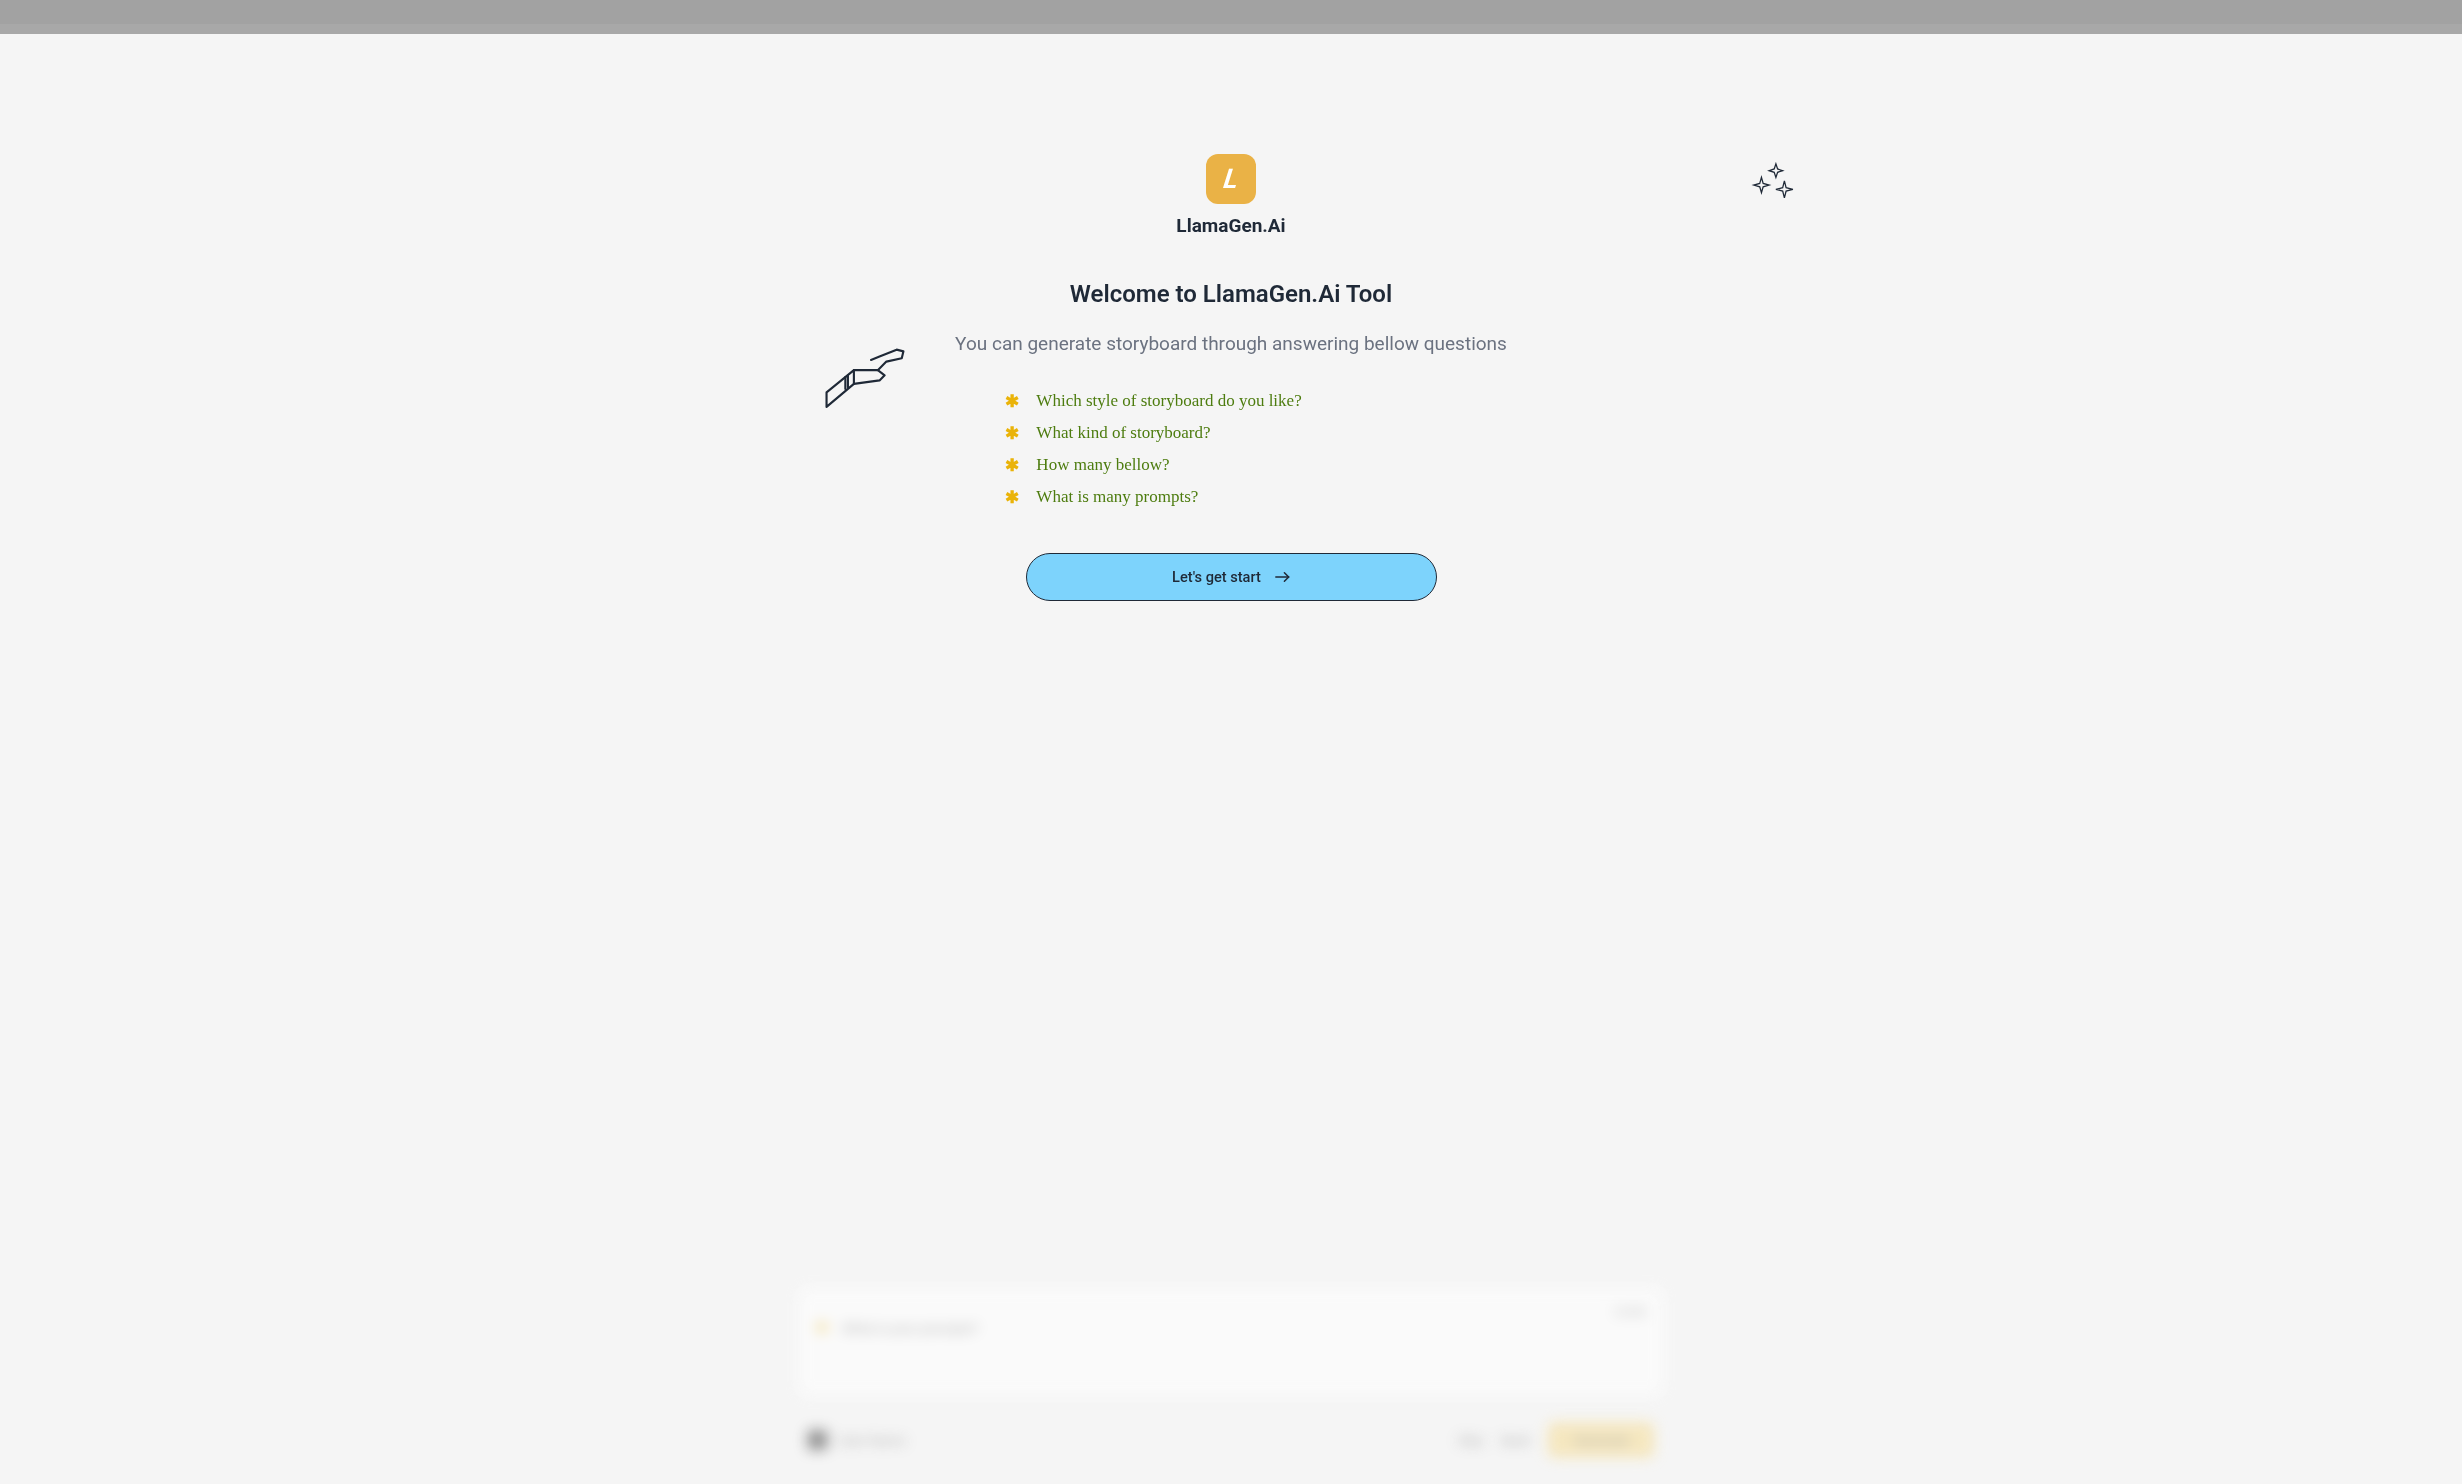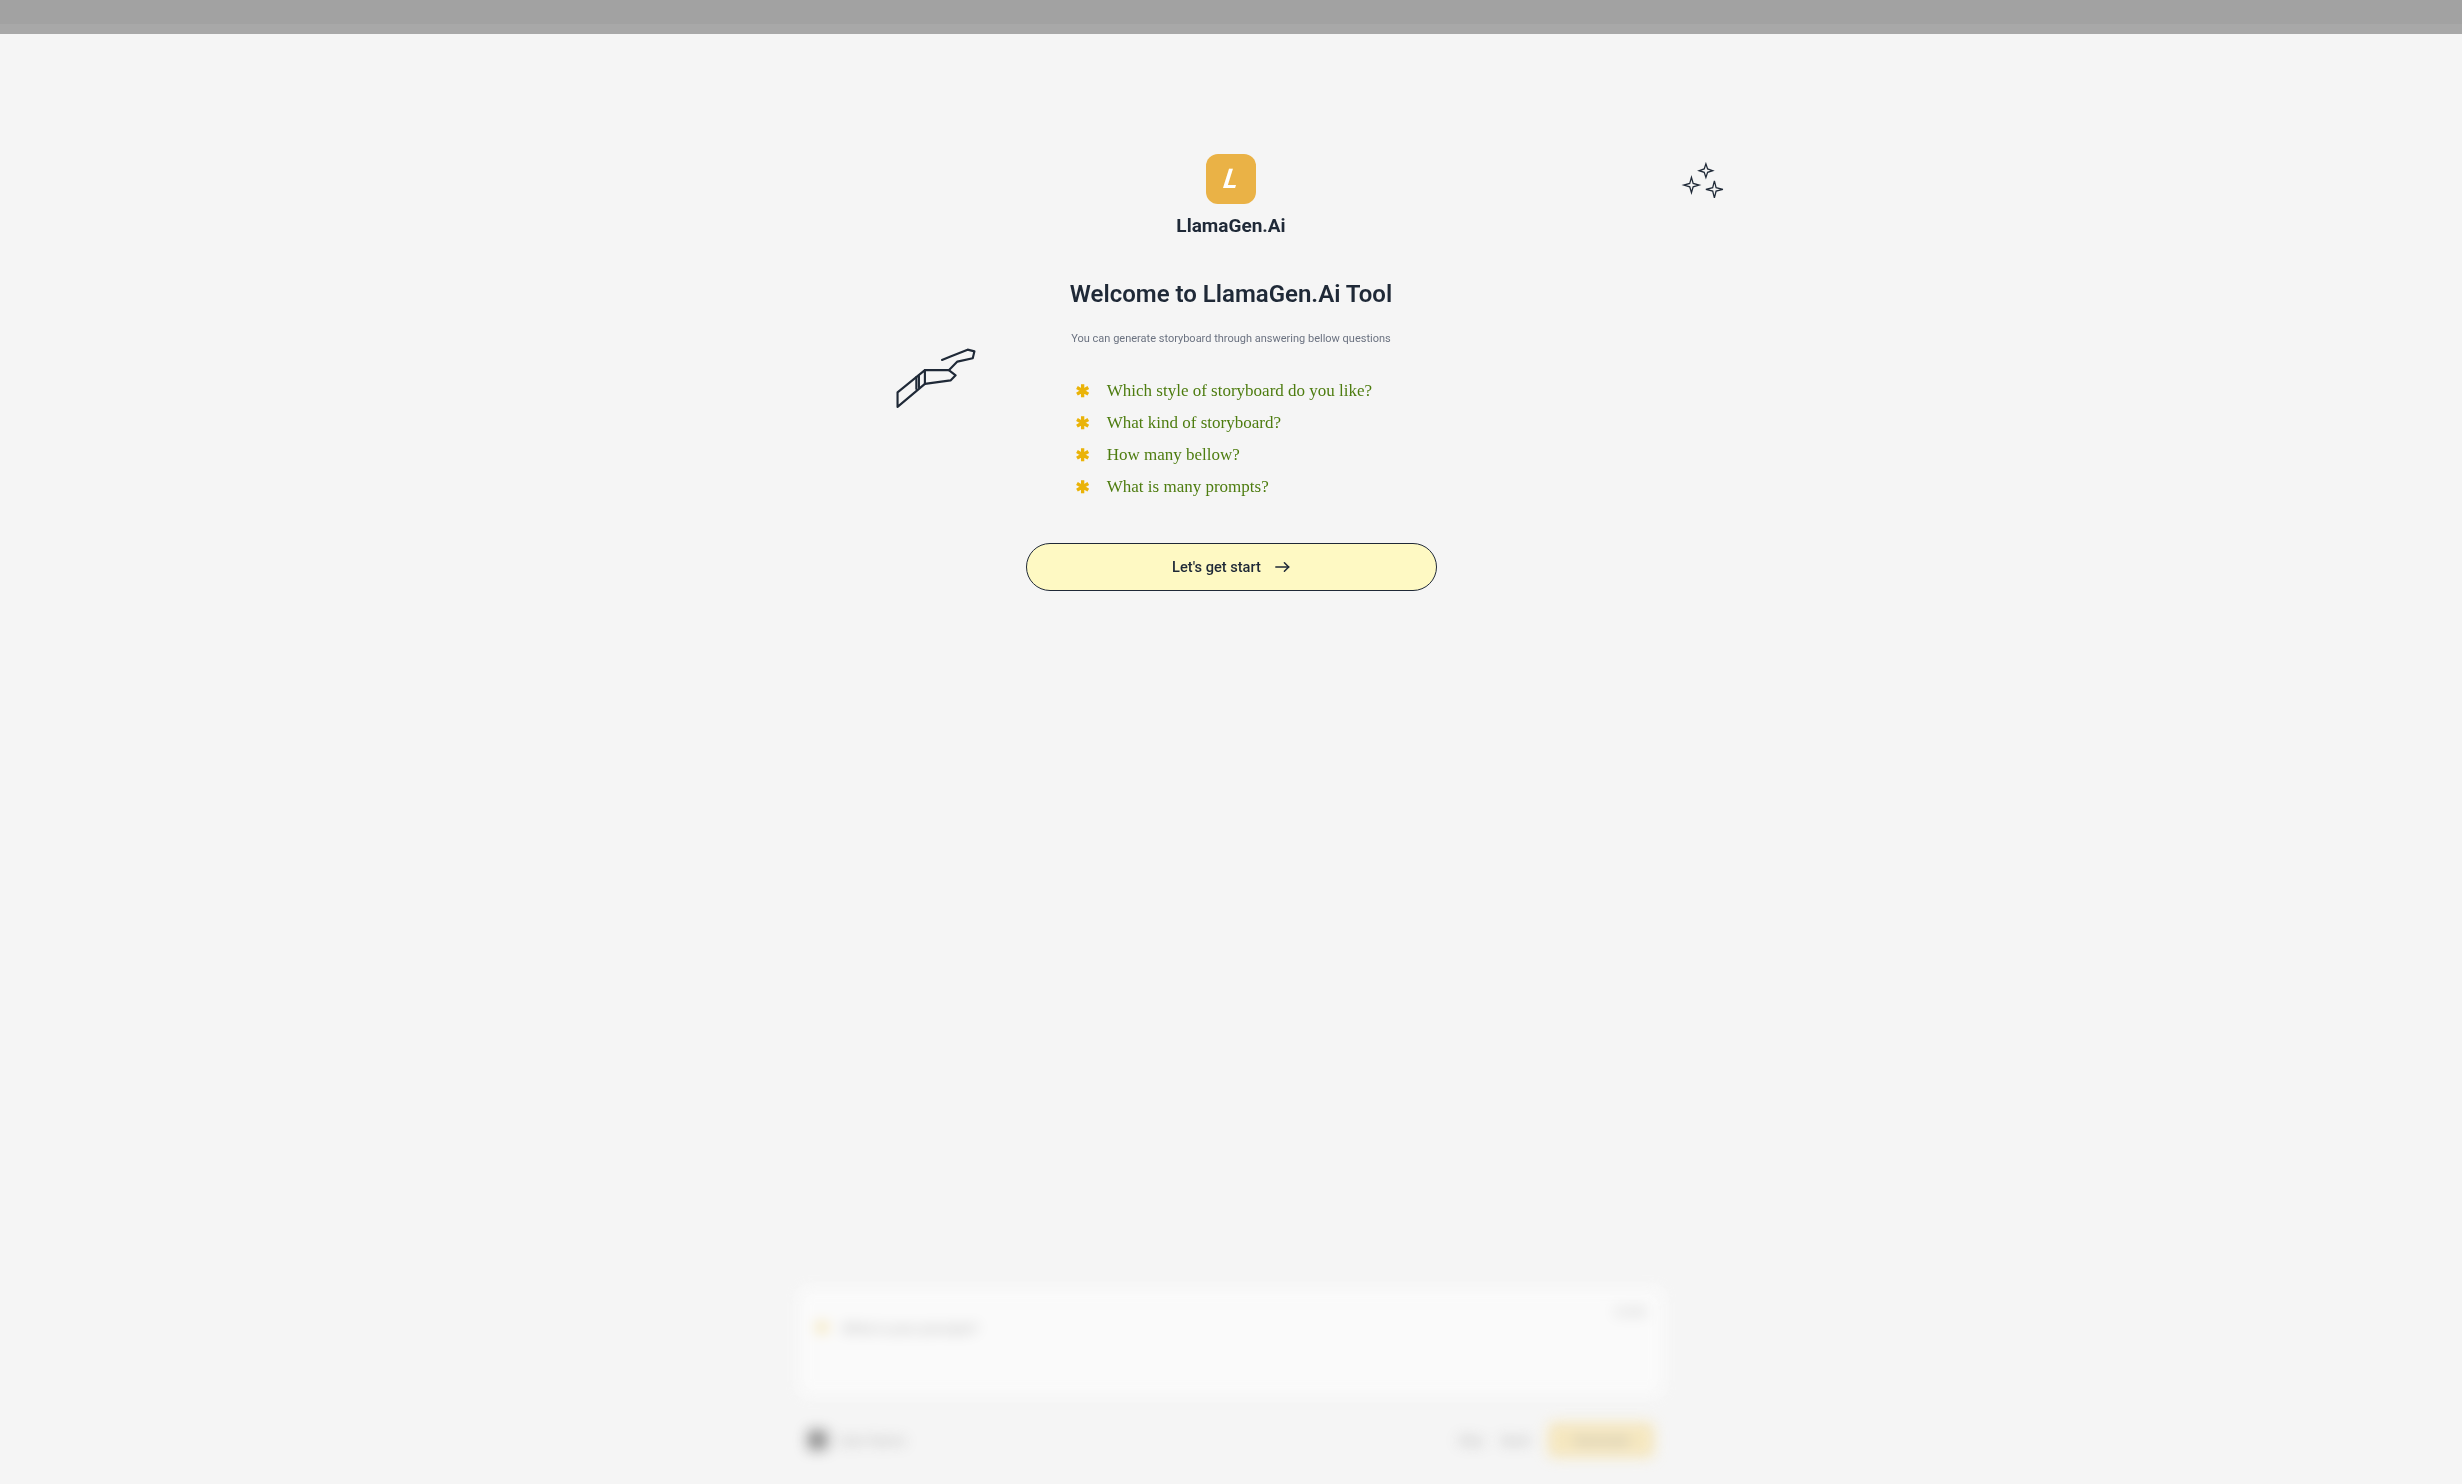--- a/index.html
+++ b/index.html
@@ -165,21 +165,21 @@
     }
     
     .welcome-title {
       font-size: 24px;
       font-weight: 600;
       color: #1f2937;
       margin-bottom: 24px;
     }
     
     .welcome-subtitle {
-      font-size: 11px;
+      font-size: 19px;
       color: #6b7280;
       margin-bottom: 36px;
     }
     
     .questions-list {
       display: flex;
       flex-direction: column;
       gap: 12px;
       margin-bottom: 46px;
       align-self: flex-start;
@@ -204,21 +204,21 @@
       font-family: Liberation Serif, serif;
     }
     
     .start-button {
       display: flex;
       align-items: center;
       justify-content: center;
       gap: 13.7px;
       width: 411px;
       height: 48px;
-      background: #fef9c3;
+      background: #7dd3fc;
       border: 1.3px solid #1f2937;
       border-radius: 24px;
       font-size: 14.6px;
       font-weight: 500;
       color: #1f2937;
       cursor: pointer;
       font-family: inherit;
     }
     
     .arrow-icon {

